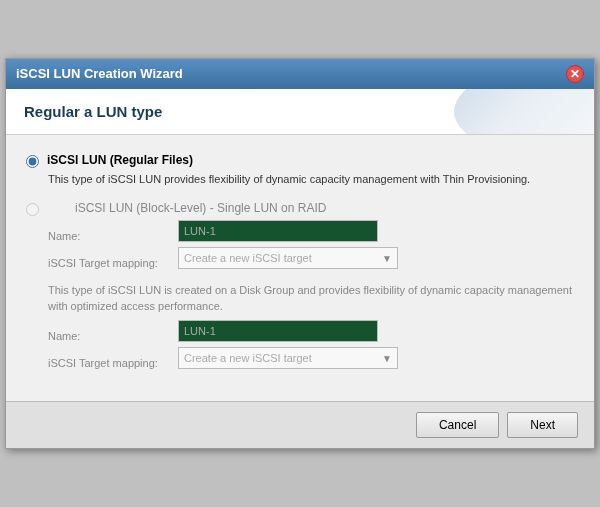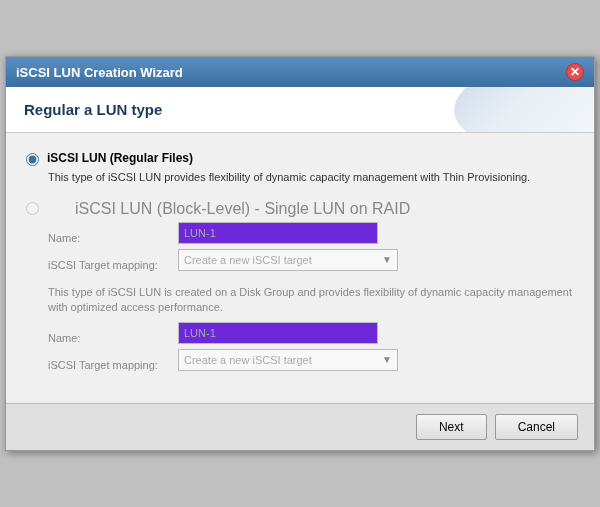--- a/index.html
+++ b/index.html
@@ -100,21 +100,21 @@
     }
 
     .option-label-active {
       font-weight: bold;
       color: #000;
       font-size: 12px;
     }
 
     .option-label-inactive {
       color: #888;
-      font-size: 16px;
+      font-size: 12px;
       padding-left: 28px;
     }
 
     .option-desc {
       margin-left: 22px;
       color: #333;
       font-size: 11px;
       line-height: 1.4;
       margin-bottom: 6px;
     }
@@ -137,21 +137,21 @@
     .field-label {
       width: 130px;
       color: #888;
       font-size: 11px;
     }
 
     .field-input {
       width: 200px;
       height: 22px;
       border: 1px solid #bbb;
-      background: #6d28d9;
+      background: #14532d;
       padding: 2px 5px;
       font-size: 11px;
       color: #aaa;
     }
 
     .field-select {
       width: 220px;
       height: 22px;
       border: 1px solid #bbb;
       background: #f8f8f8;
@@ -253,16 +253,16 @@
         <div class="field-select">
           <span>Create a new iSCSI target</span>
           <span class="select-arrow">▼</span>
         </div>
       </div>
     </div>
 
   </div>
 
   <div class="footer">
+    <button class="btn btn-cancel">Cancel</button>
     <button class="btn btn-primary">Next</button>
-    <button class="btn btn-cancel">Cancel</button>
   </div>
 </div>
 
 </body></html>

